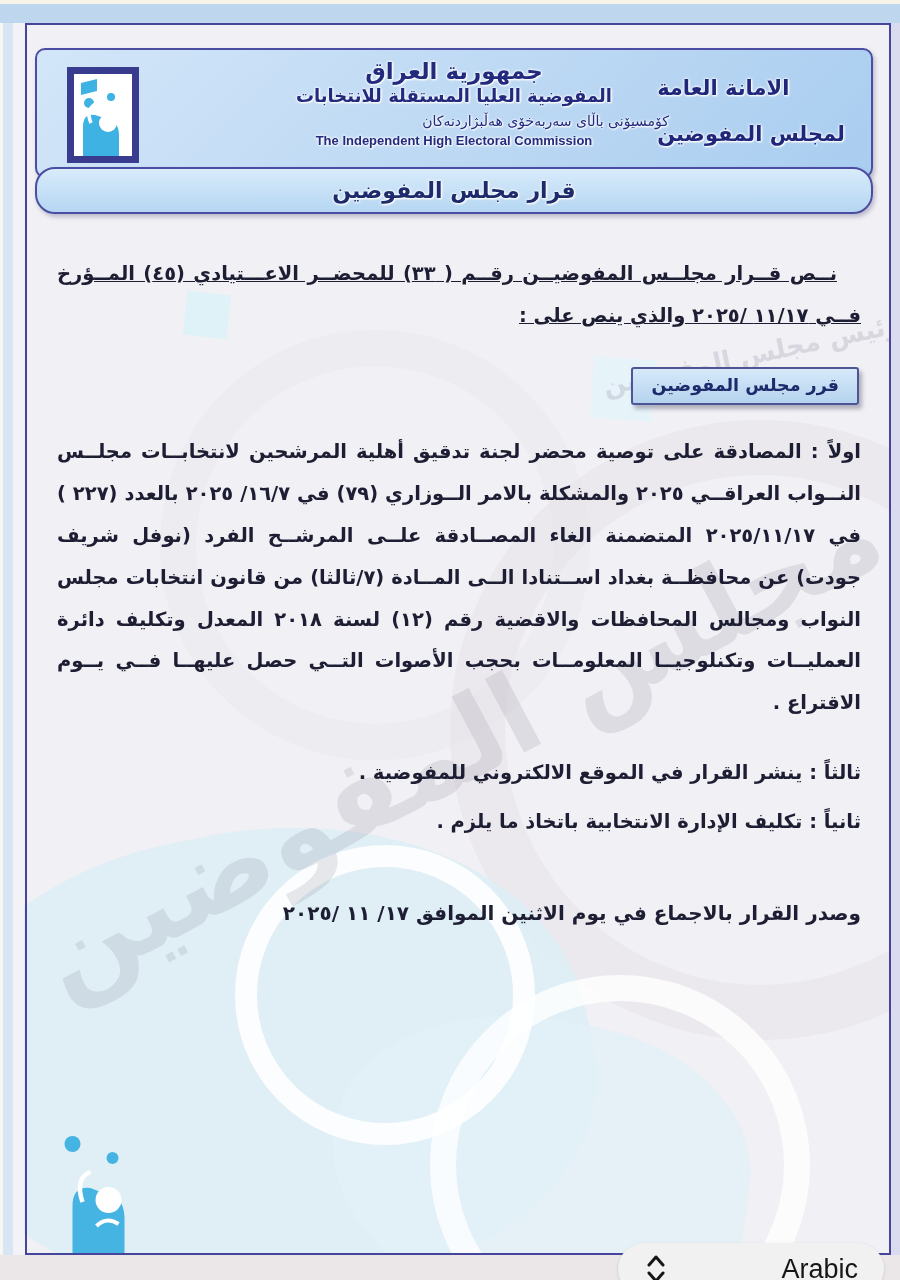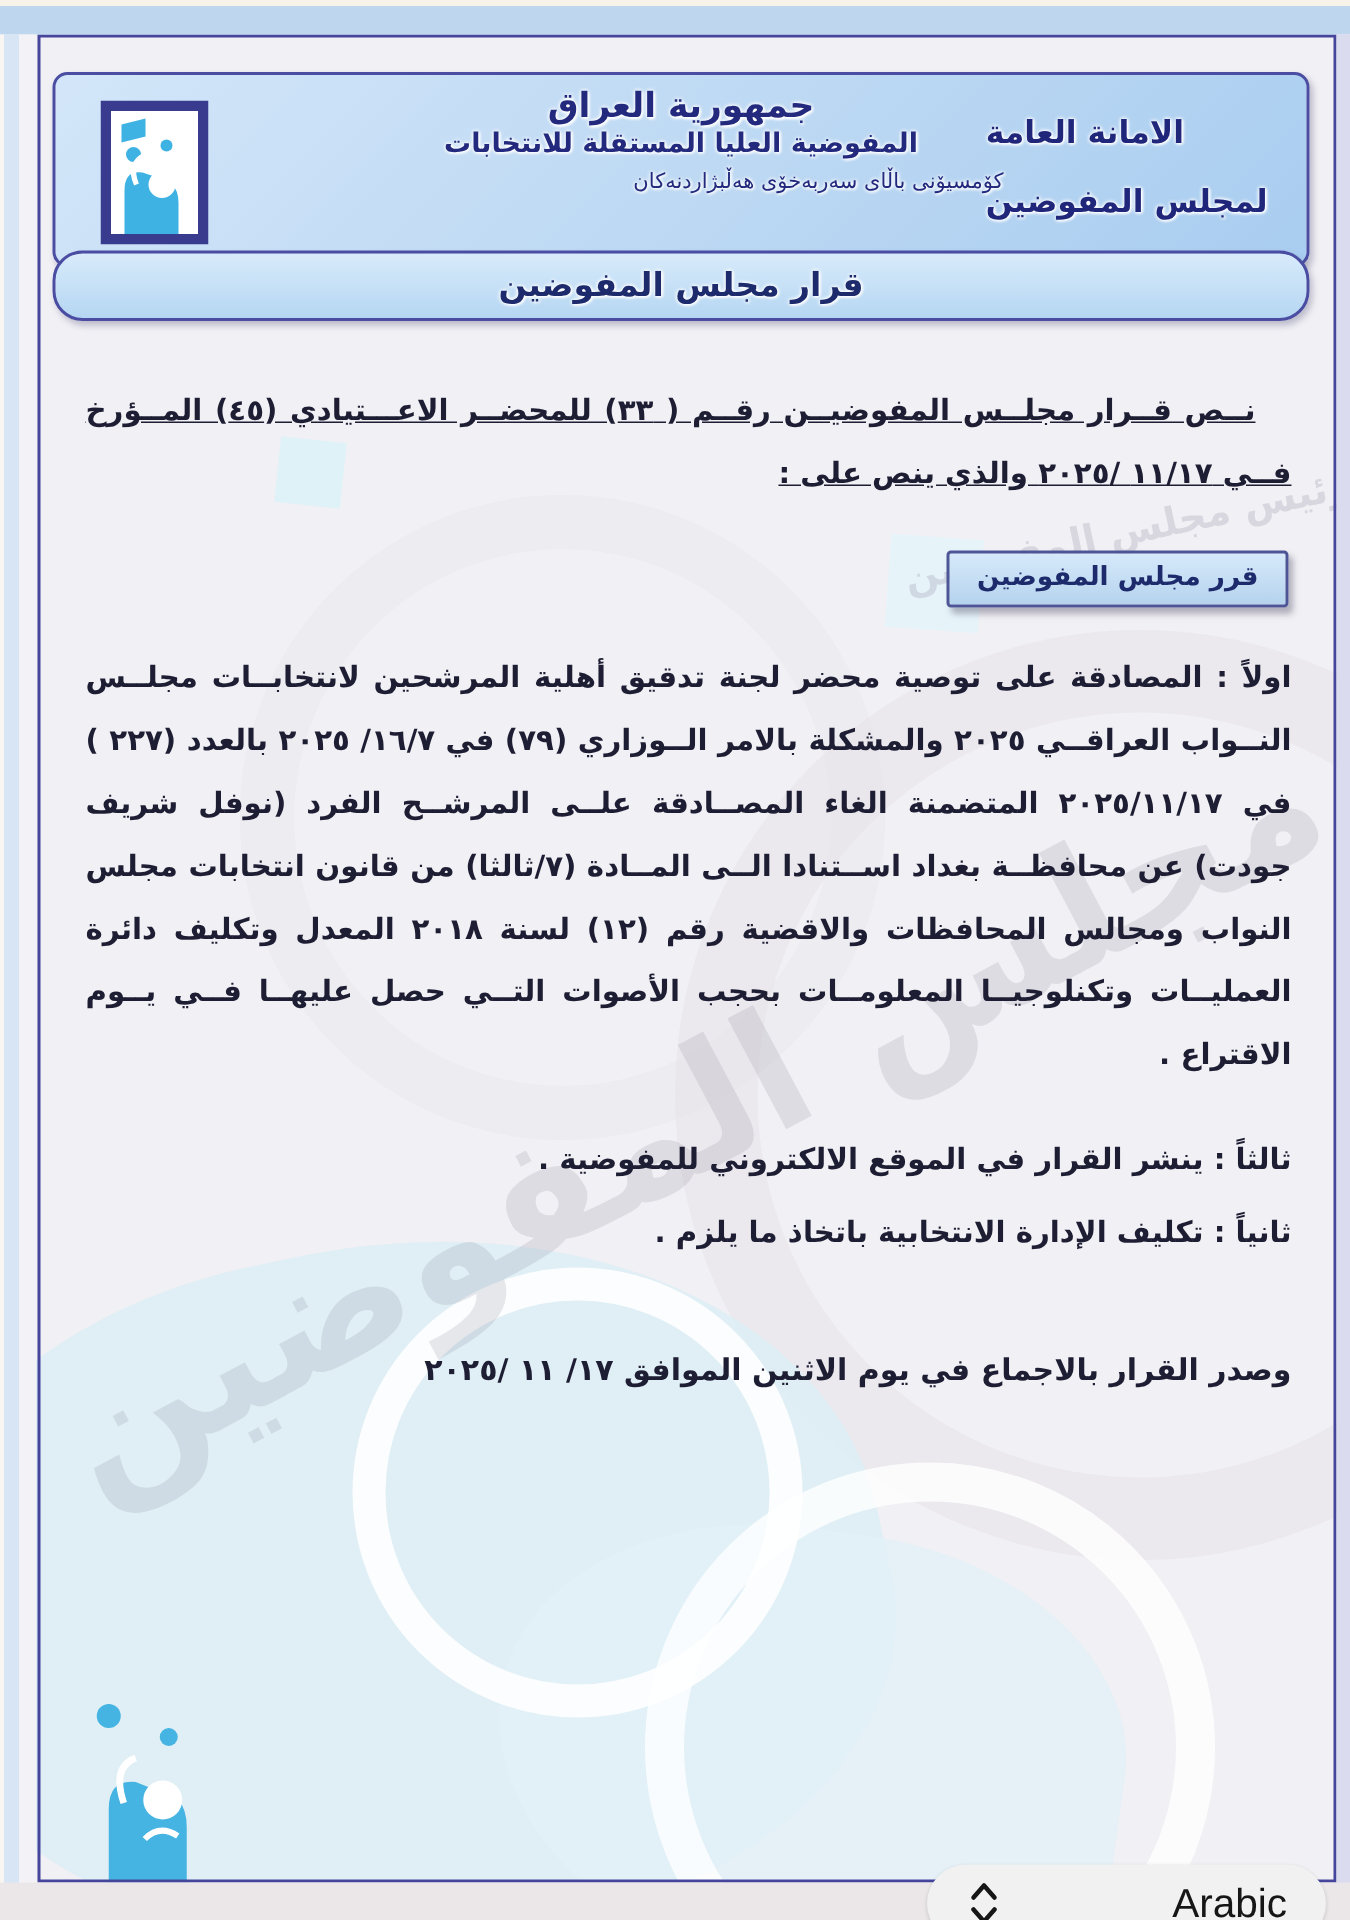--- a/index.html
+++ b/index.html
@@ -105,20 +105,21 @@
       <circle cx="22" cy="36" r="5" fill="#3eb2e2"></circle>
       <circle cx="44" cy="30" r="4" fill="#3eb2e2"></circle>
       <path d="M16 89 L16 60 Q16 46 28 48 L34 50 Q52 52 52 68 L52 89 Z" fill="#3eb2e2"></path>
       <circle cx="41" cy="56" r="9" fill="#ffffff"></circle>
       <path d="M24 56 Q18 42 30 36" stroke="#ffffff" stroke-width="3.5" fill="none"></path>
     </svg>
     <div class="hdr-center">
       <div class="ar1 glow">جمهورية العراق</div>
       <div class="ar2 glow">المفوضية العليا المستقلة للانتخابات</div>
       <div class="ku glow">كۆمسيۆنى باڵاى سەربەخۆى هەڵبژاردنەكان</div>
+      <div class="en glow">The Independent High Electoral Commission</div>
     </div>
     <div class="hdr-right glow">
       <div class="l1">الامانة العامة</div>
       <div class="l2">لمجلس المفوضين</div>
     </div>
   </div>
 
   <div class="title-bar glow">
     <span>قرار مجلس المفوضين</span>
   </div>

